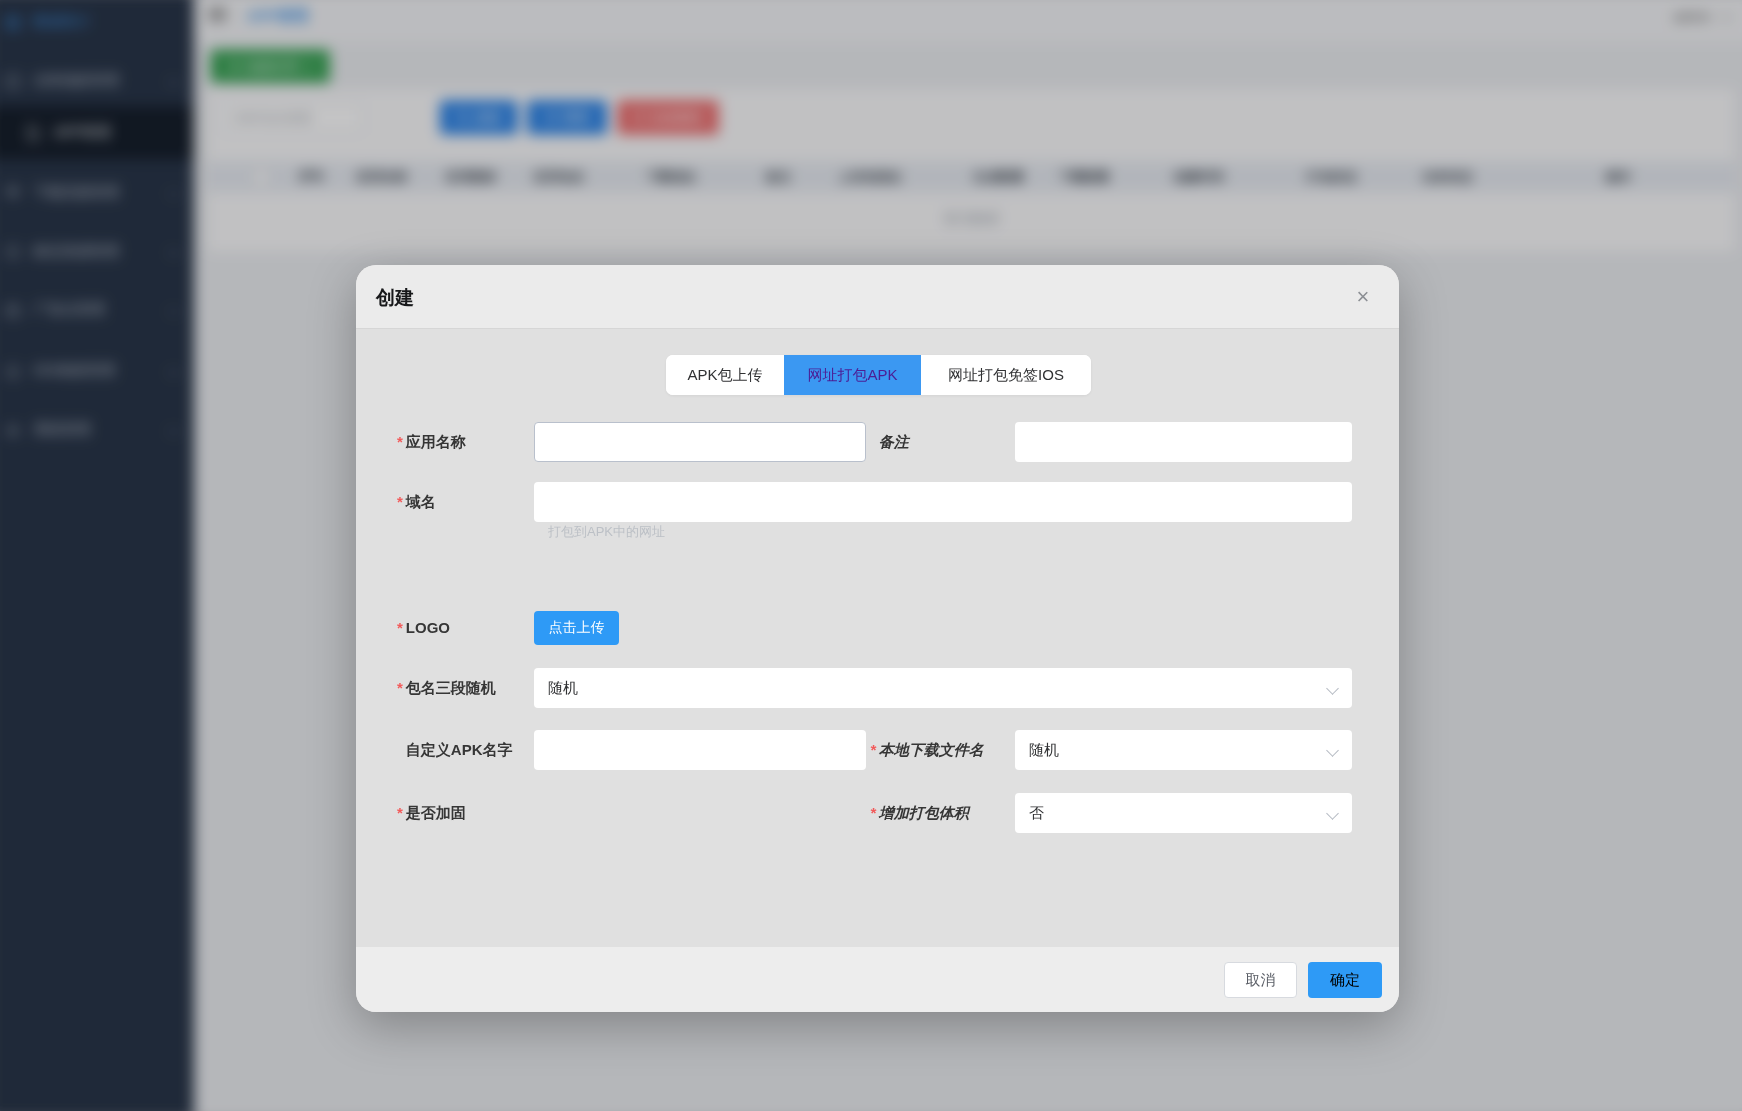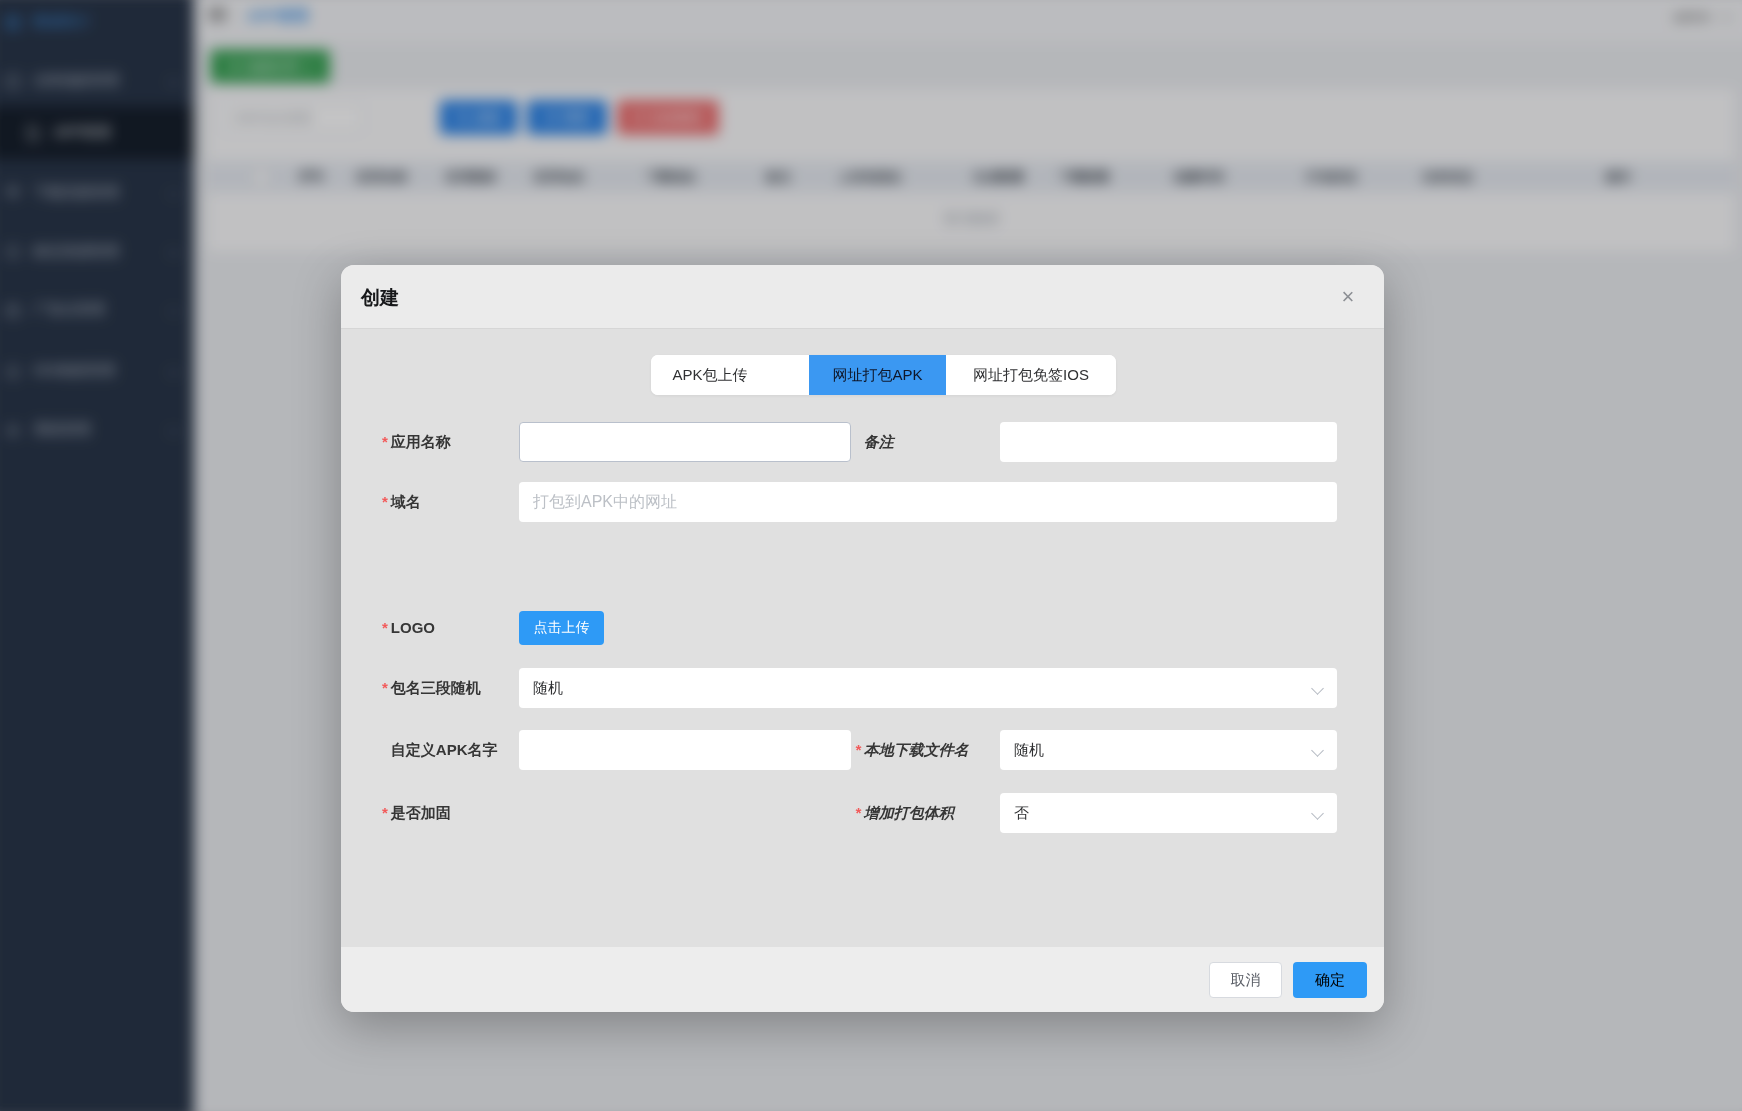--- a/index.html
+++ b/index.html
@@ -36,45 +36,45 @@
   .tbtn.blue{background:#2f86e8;}
   .tbtn.red{background:#ee7070;}
   .b-search{left:228px;width:77px;} .b-reset{left:314px;width:79px;} .b-del{left:403px;width:100px;}
   .thead{position:absolute;left:0;top:71px;width:1504px;height:31px;background:#e8ecf2;}
   .thead .cb{position:absolute;left:44px;top:8px;width:14px;height:14px;background:#fff;border:1px solid #c6ccd4;border-radius:2px;}
   .thead .th{position:absolute;top:8px;font-size:12.5px;font-weight:700;color:#3c434b;white-space:nowrap;}
   .empty{position:absolute;left:0;top:119px;width:1504px;text-align:center;font-size:13.5px;color:#99a0a8;}
 
   
   .overlay{position:absolute;inset:0;background:rgba(10,10,12,0.24);}
-  .modal{position:absolute;left:341px;top:265px;width:1043px;height:747px;border-radius:13px;overflow:hidden;
+  .modal{position:absolute;left:356px;top:265px;width:1043px;height:747px;border-radius:20px;overflow:hidden;
          box-shadow:0 14px 48px rgba(0,0,0,0.28);background:#e0e0e0;}
   .m-head{position:absolute;left:0;top:0;width:100%;height:64px;background:#ebebeb;border-bottom:1px solid #d6d6d6;box-sizing:border-box;}
   .m-title{position:absolute;left:20px;top:20px;font-size:19px;font-weight:700;color:#17181a;}
   .m-close{position:absolute;right:22px;top:18px;width:28px;height:28px;border:none;background:transparent;
            font-size:22px;line-height:28px;color:#8c8f94;padding:0;text-align:center;}
   .m-body{position:absolute;left:0;top:64px;width:100%;height:618px;background:#e0e0e0;}
   .m-foot{position:absolute;left:0;top:682px;width:100%;height:65px;background:#ededed;}
 
   .tabs{position:absolute;left:310px;top:26px;height:40px;display:flex;background:#fff;border-radius:7px;overflow:hidden;
         box-shadow:0 1px 3px rgba(0,0,0,0.06);}
   .tab{height:40px;line-height:40px;text-align:center;font-size:15px;color:#303133;background:#fff;border:none;padding:0;}
   .tab.t0{width:118px;} .tab.t1{width:137px;} .tab.t2{width:170px;}
-  .tab.on{background:#3b98f2;color:#0f172a;margin-left:40px;}
+  .tab.on{background:#3b98f2;color:#4c1d95;}
 
   .row{position:absolute;left:0;width:100%;height:40px;}
   .r1{top:93px;} .r2{top:153px;} .r3{top:215px;} .r4{top:279px;} .r5{top:339px;} .r6{top:401px;} .r7{top:464px;} .r8{top:528px;}
   .lbl{position:absolute;left:41px;height:40px;line-height:40px;font-size:15px;font-weight:600;color:#363636;white-space:nowrap;}
   .lbl .req{color:#f25a5a;margin-right:3px;font-weight:600;}
   .lbl .req.hid{visibility:hidden;}
   .lbl.rlbl{left:514px;font-style:italic;}
   .fld{position:absolute;left:178px;top:0;height:40px;background:#fff;border-radius:4px;box-sizing:border-box;}
   .fld.w-l{width:332px;} .fld.w-r{left:659px;width:337px;} .fld.w-f{width:818px;}
   .fld input{width:100%;height:100%;border:none;background:transparent;padding:0 14px;box-sizing:border-box;
-             font-size:16px;color:#303133;font-family:inherit;outline:none;}
+             font-size:13px;color:#303133;font-family:inherit;outline:none;margin-top:29px;}
   .fld input::placeholder{color:#bcc0c6;}
   .fld.bordered{border:1px solid #b9c0cc;}
   .selbox .val{position:absolute;left:14px;top:0;line-height:40px;font-size:15px;color:#303133;}
   .selbox .val.ph{color:#bcc0c6;}
   .selbox .chev{position:absolute;right:15px;top:16px;width:8px;height:8px;border-right:1.6px solid #b4b9c2;
                 border-bottom:1.6px solid #b4b9c2;transform:rotate(45deg);}
   .switch{position:absolute;left:178px;top:10px;width:45px;height:19px;border-radius:10px;background:#dde1e9;}
   .switch .knob{position:absolute;left:1px;top:1px;width:17px;height:17px;border-radius:50%;background:#fff;
                 box-shadow:0 1px 3px rgba(0,0,0,0.25);}
   .upload-btn{position:absolute;left:178px;top:3px;width:85px;height:34px;background:#2e9af6;border:none;border-radius:4px;

